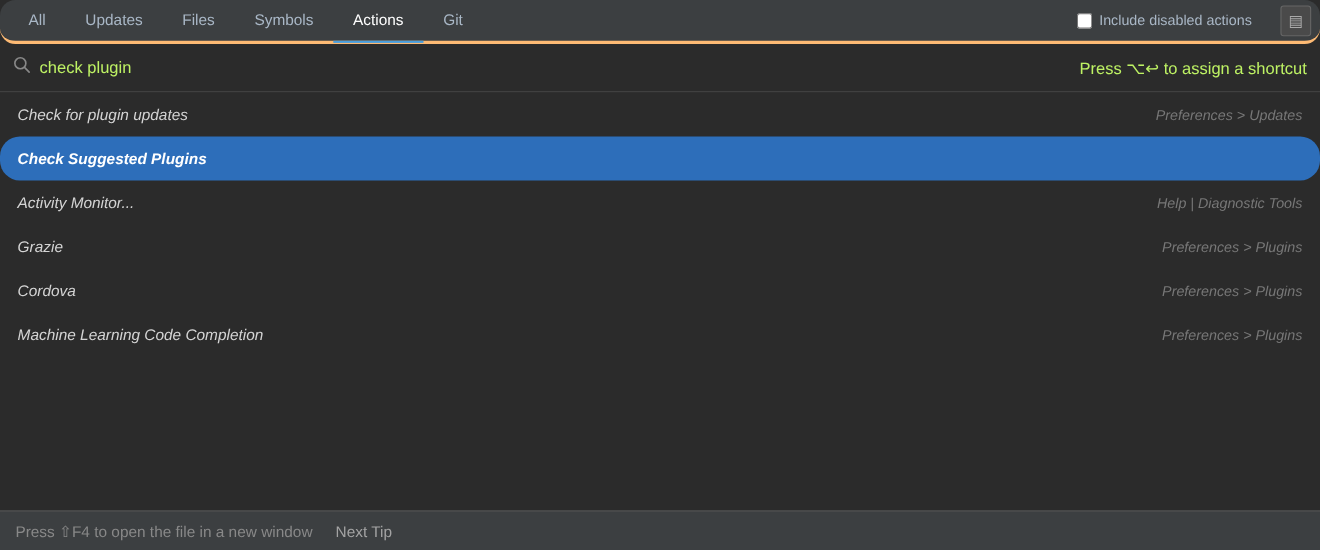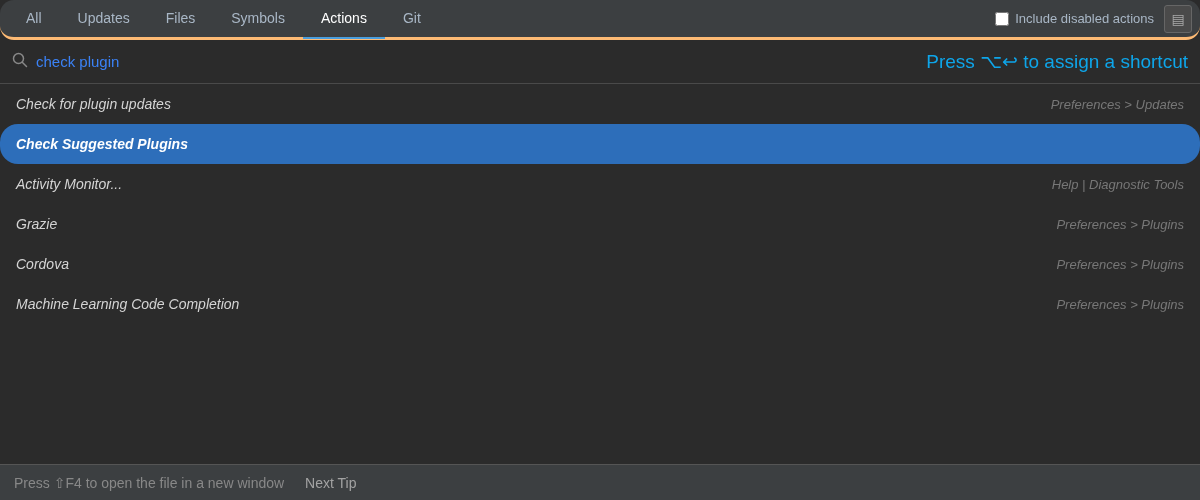--- a/index.html
+++ b/index.html
@@ -47,21 +47,21 @@
     .tab-spacer {
       flex: 1;
     }
 
     .include-disabled {
       display: flex;
       align-items: center;
       gap: 6px;
       font-size: 13px;
       color: #a9b7c6;
-      margin-right: 10px;
+      margin-right: 26px;
     }
 
     .include-disabled input[type="checkbox"] {
       width: 14px;
       height: 14px;
       accent-color: #4a9edd;
     }
 
     .settings-icon-btn {
       width: 28px;
@@ -92,28 +92,28 @@
       color: #888;
       font-size: 16px;
       margin-right: 8px;
     }
 
     .search-input {
       flex: 1;
       background: transparent;
       border: none;
       outline: none;
-      color: #3b82f6;
+      color: #bef264;
       font-size: 15px;
       caret-color: #d4d4d4;
     }
 
     .shortcut-hint {
-      font-size: 19px;
-      color: #0ea5e9;
+      font-size: 15px;
+      color: #bef264;
       margin-left: auto;
       text-align: right;
     }
 
     
     .results-list {
       flex: 1;
       overflow-y: auto;
       background: #2b2b2b;
     }

